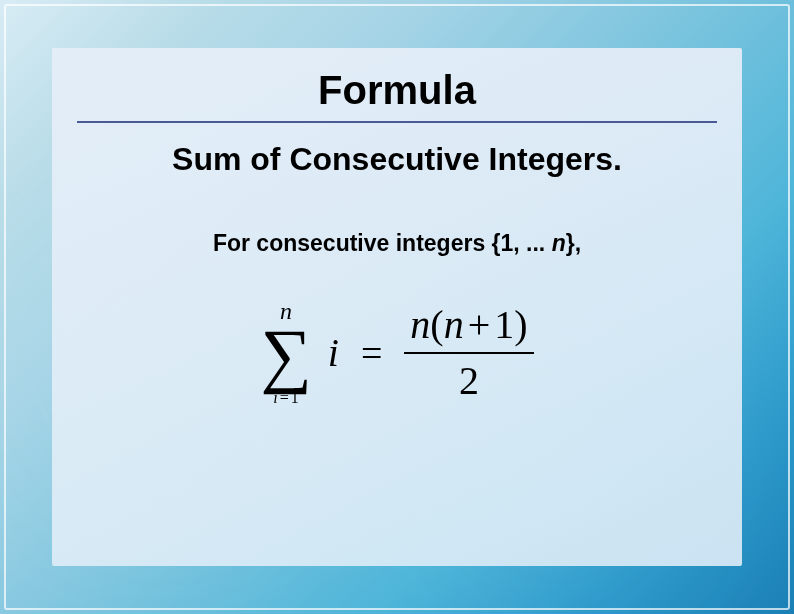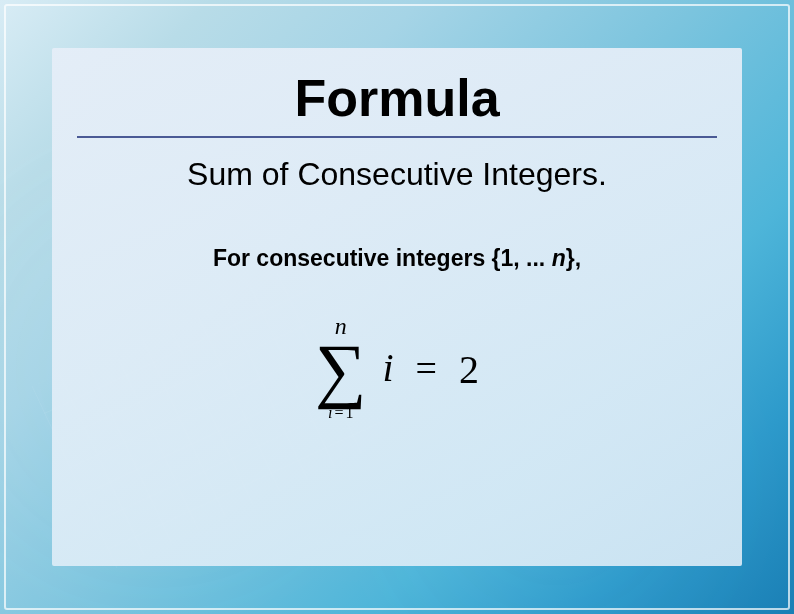--- a/index.html
+++ b/index.html
@@ -75,35 +75,35 @@
     background: linear-gradient(180deg, 
       rgba(230,238,248,0.92) 0%, 
       rgba(225,238,248,0.88) 100%);
     border-radius: 2px;
     padding: 20px 40px;
     display: flex;
     flex-direction: column;
     align-items: center;
   }
   .formula-title {
-    font-size: 52px;
+    font-size: 40px;
     font-weight: bold;
     color: #000;
     text-align: center;
     margin-bottom: 8px;
   }
   .title-underline {
     width: 640px;
     height: 2px;
     background: #4a5a95;
     margin-bottom: 18px;
   }
   .subtitle {
     font-size: 32px;
-    font-weight: normal;
+    font-weight: bold;
     color: #000;
     text-align: center;
     margin-bottom: 52px;
   }
   .description {
     font-size: 23px;
     font-weight: bold;
     color: #000;
     text-align: left;
     margin-bottom: 42px;
@@ -204,16 +204,19 @@
     <div class="sigma-block">
       <div class="sigma-top">n</div>
       <div class="sigma-symbol">∑</div>
       <div class="sigma-bottom">
         <span>i</span><span class="eq">=</span><span class="num">1</span>
       </div>
     </div>
     <div class="term-i">i</div>
     <div class="equals">=</div>
     <div class="fraction">
+      <div class="frac-top">
+        <span class="n">n</span><span class="paren">(</span><span class="n">n</span><span class="plus">+</span><span class="paren">1</span><span class="paren">)</span>
+      </div>
       <div class="frac-bottom">2</div>
     </div>
   </div>
 </div>
 
 </body></html>

